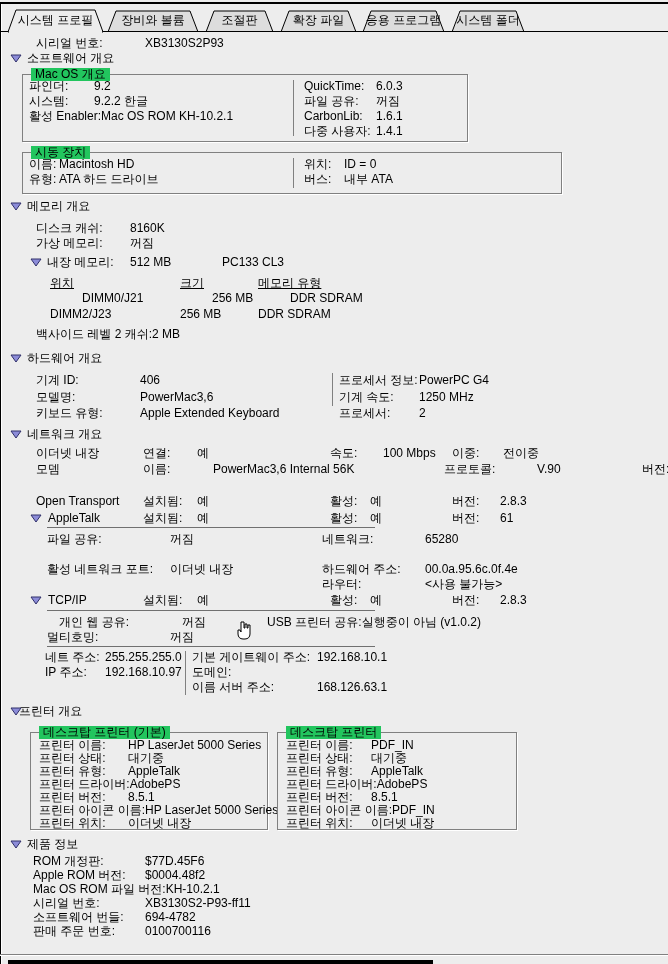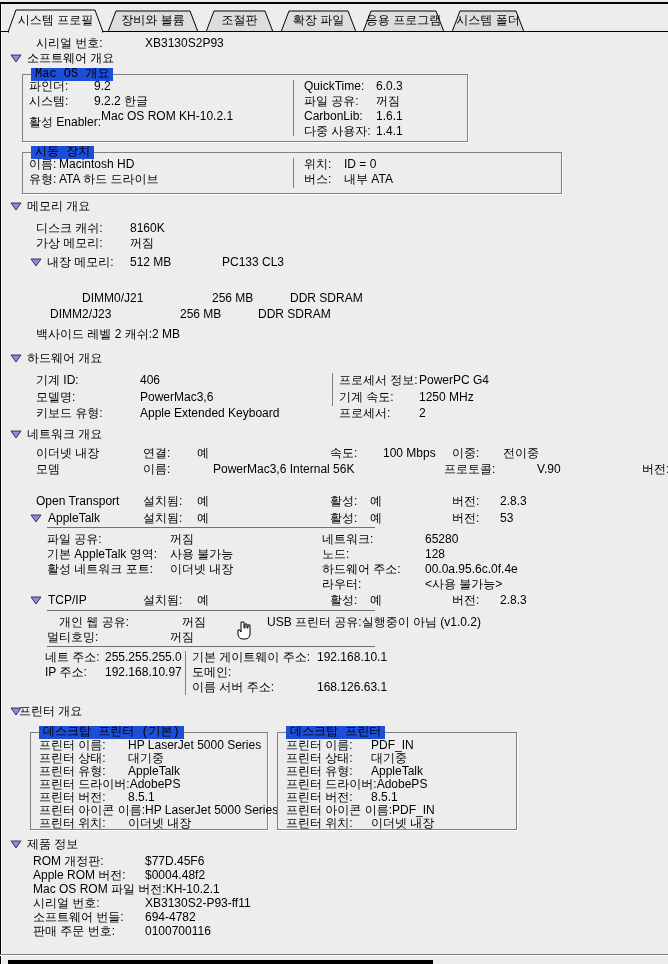--- a/index.html
+++ b/index.html
@@ -11,21 +11,21 @@
   }
   #win { position:absolute; inset:0; }
   .abs { position:absolute; }
   .r { position:absolute; display:flex; white-space:nowrap; line-height:13px; }
   .r span { display:inline-block; }
   .tabrow-line { position:absolute; left:0; top:31px; width:668px; height:1px; background:#000; z-index:1; }
   .tab { position:absolute; top:10px; height:22px; z-index:0; }
   .tab.active { top:9px; height:24px; z-index:2; }
   .tab .lbl { position:absolute; inset:0; display:flex; align-items:center; justify-content:center; padding-bottom:2px; }
   .gbox { position:absolute; border:1px solid #808080; box-shadow:1px 1px 0 #FFFFFF; }
-  .legend { position:absolute; top:-7px; background:#1d4ed8; padding:0 4px; white-space:nowrap; line-height:13px;font-family:Liberation Mono, monospace; }
+  .legend { position:absolute; top:-7px; background:#22c55e; padding:0 4px; white-space:nowrap; line-height:13px; }
   .vdiv { position:absolute; width:1px; background:#808080; }
   .hsep { position:absolute; height:1px; background:#707070; }
   .tri { position:absolute; width:12px; height:9px; }
   .u { text-decoration:underline; }
   .edge-top { position:absolute; left:0; top:2px; width:668px; height:2px; background:#000; }
   .edge-left { position:absolute; left:0; top:2px; width:1px; height:962px; background:#000; }
   .edge-left2 { position:absolute; left:1px; top:4px; width:1px; height:960px; background:#FFF; }
   .bottom-groove1 { position:absolute; left:0; top:954px; width:668px; height:1px; background:#808080; }
   .bottom-groove2 { position:absolute; left:0; top:955px; width:668px; height:1px; background:#FFFFFF; }
   .bottom-bar { position:absolute; left:8px; top:960px; width:425px; height:4px; background:#000; }
@@ -96,21 +96,21 @@
     <div class="vdiv" style="left:270px;top:5px;height:56px;"></div>
     <div class="r" style="left:6px;top:5px;">
       <span style="min-width:65px;">파인더:</span>
       <span>9.2</span>
     </div>
     <div class="r" style="left:6px;top:20px;">
       <span style="min-width:65px;">시스템:</span>
       <span>9.2.2 한글</span>
     </div>
     <div class="r" style="left:6px;top:35px;">
-      <span style="min-width:65px;margin-top:6px;">활성 Enabler:</span>
+      <span style="min-width:65px;">활성 Enabler:</span>
       <span>Mac OS ROM KH-10.2.1</span>
     </div>
     <div class="r" style="left:281px;top:5px;">
       <span style="min-width:72px;">QuickTime:</span>
       <span>6.0.3</span>
     </div>
     <div class="r" style="left:281px;top:20px;">
       <span style="min-width:72px;">파일 공유:</span>
       <span>꺼짐</span>
     </div>
@@ -159,20 +159,25 @@
     <span style="min-width:94px;">가상 메모리:</span>
     <span>꺼짐</span>
   </div>
   <svg class="tri" style="left:30px;top:258px;">
     <polygon points="1,1 11,1 6,8" fill="#8C8CD8" stroke="#30306A"></polygon>
     </svg>
   <div class="r" style="left:47px;top:256px;justify-content:center;">
     <span style="min-width:83px;">내장 메모리:</span>
     <span style="min-width:92px;">512 MB</span>
     <span>PC133 CL3</span>
+  </div>
+  <div class="r" style="left:50px;top:277px;">
+    <span class="u" style="min-width:130px;">위치</span>
+    <span class="u" style="min-width:78px;">크기</span>
+    <span class="u">메모리 유형</span>
   </div>
   <div class="r" style="left:50px;top:292px;margin-left:32px;">
     <span style="min-width:130px;">DIMM0/J21</span>
     <span style="min-width:78px;">256 MB</span>
     <span>DDR SDRAM</span>
   </div>
   <div class="r" style="left:50px;top:308px;">
     <span style="min-width:130px;">DIMM2/J23</span>
     <span style="min-width:78px;">256 MB</span>
     <span>DDR SDRAM</span>
@@ -253,36 +258,30 @@
   <svg class="tri" style="left:30px;top:514px;">
     <polygon points="1,1 11,1 6,8" fill="#8C8CD8" stroke="#30306A"></polygon>
     </svg>
   <div class="r" style="left:48px;top:512px;">
     <span style="min-width:95px;">AppleTalk</span>
     <span style="min-width:54px;">설치됨:</span>
     <span style="min-width:133px;">예</span>
     <span style="min-width:40px;">활성:</span>
     <span style="min-width:82px;">예</span>
     <span style="min-width:48px;">버전:</span>
-    <span>53</span>
+    <span>61</span>
   </div>
 
   <div class="hsep" style="left:47px;top:527px;width:328px;"></div>
 
   <div class="r" style="left:47px;top:533px;">
     <span style="min-width:123px;">파일 공유:</span>
     <span style="min-width:152px;">꺼짐</span>
     <span style="min-width:103px;">네트워크:</span>
     <span>65280</span>
-  </div>
-  <div class="r" style="left:47px;top:548px;">
-    <span style="min-width:123px;">기본 AppleTalk 영역:</span>
-    <span style="min-width:152px;">사용 불가능</span>
-    <span style="min-width:103px;">노드:</span>
-    <span>128</span>
   </div>
   <div class="r" style="left:47px;top:563px;">
     <span style="min-width:123px;">활성 네트워크 포트:</span>
     <span style="min-width:152px;">이더넷 내장</span>
     <span style="min-width:103px;">하드웨어 주소:</span>
     <span>00.0a.95.6c.0f.4e</span>
   </div>
   <div class="r" style="left:322px;top:578px;">
     <span style="min-width:103px;">라우터:</span>
     <span>&lt;사용 불가능&gt;</span>

